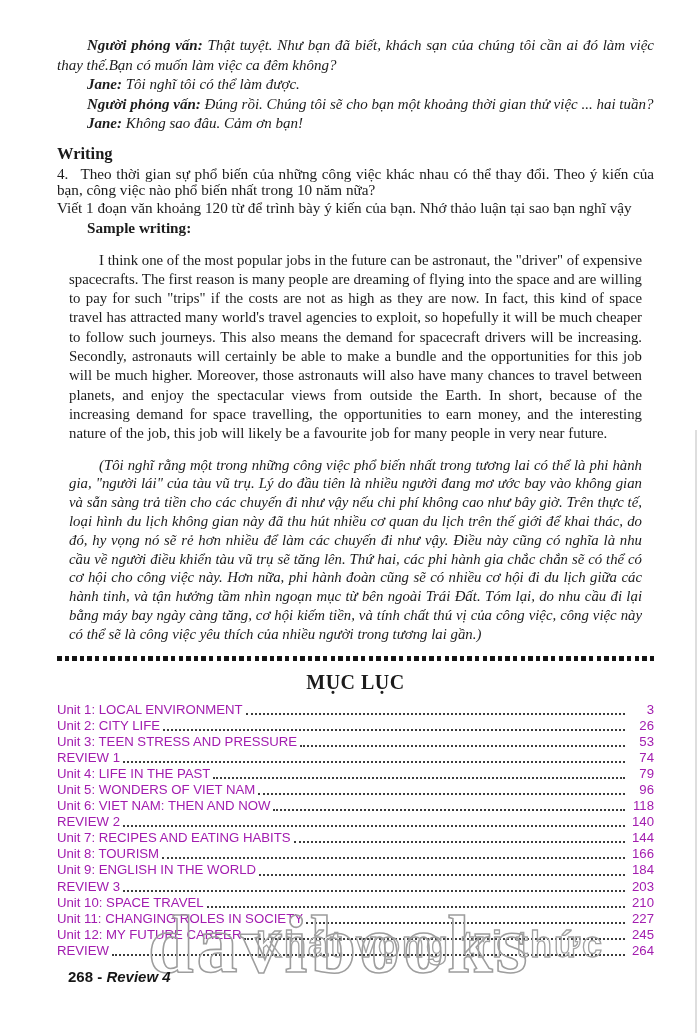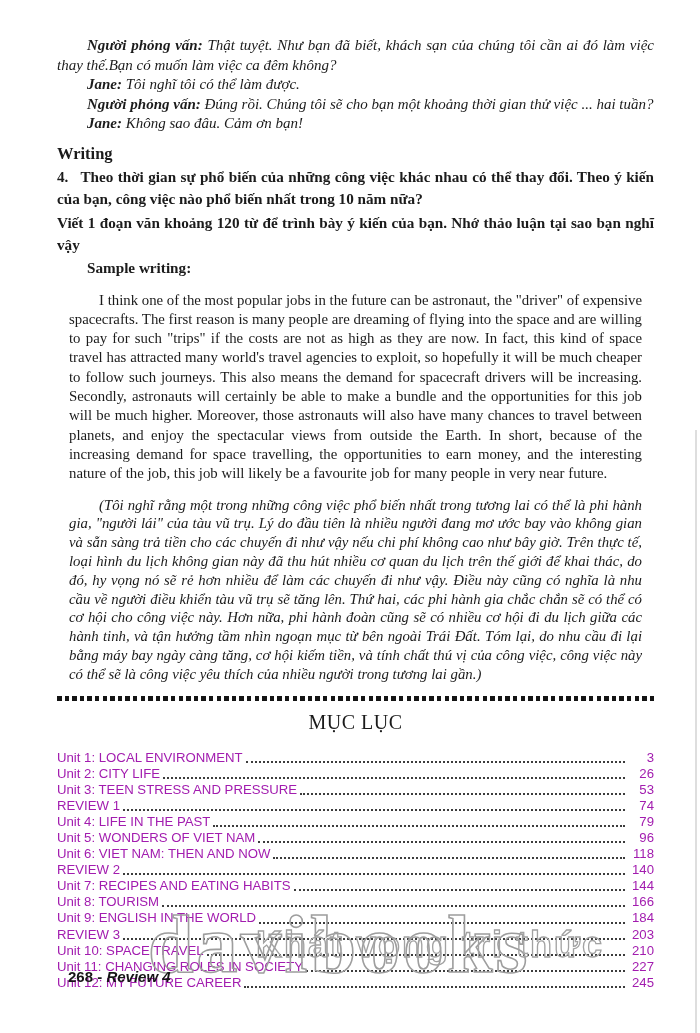--- a/index.html
+++ b/index.html
@@ -30,22 +30,22 @@
   
   .writing-heading {
     margin: 9px 0 2px 0;
     font-size: 16.5px;
     font-weight: bold;
     line-height: 21px;
   }
   .bold-par {
     margin: 2px 0 0 0;
     font-size: 15.2px;
-    font-weight: bold;
-    line-height: 22px;
+    font-weight: normal;
+    line-height: 16px;
     text-align: justify;
   }
   .qnum { margin-right: 12px; }
   .sample-label {
     margin: 2px 0 0 0;
     font-size: 15.2px;
     font-weight: bold;
     line-height: 20.6px;
     text-indent: 30px;
   }
@@ -61,24 +61,24 @@
     line-height: 18.8px;
   }
   
   .dotted-divider {
     height: 5px;
     margin: 6px 0 10px 0;
     background: repeating-linear-gradient(90deg, #141414 0 4.5px, transparent 4.5px 7.6px);
   }
   
   .toc-title {
-    margin: 10px 0 16px 0;
+    margin: 10px 0 8px 0;
     text-align: center;
     font-size: 20px;
-    font-weight: normal;
+    font-weight: bold;
     letter-spacing: 0.5px;
   }
   .toc { font-family: "Liberation Sans", sans-serif; }
   .toc-row {
     display: flex;
     align-items: flex-end;
     font-size: 13.2px;
     line-height: 16.1px;
     color: #a21caf;
   }
@@ -254,20 +254,25 @@
     <span class="toc-leader"></span>
     <span class="toc-page">227</span>
   </div>
 
   <div class="toc-row">
     <span class="toc-label">Unit 12: MY FUTURE CAREER</span>
     <span class="toc-leader"></span>
     <span class="toc-page">245</span>
   </div>
 
+  <div class="toc-row">
+    <span class="toc-label">REVIEW</span>
+    <span class="toc-leader"></span>
+    <span class="toc-page">264</span>
+  </div>
 </div>
   </div>
 
   <div class="watermark-brand">davibooks</div>
   <div class="watermark-slogan">Khát vọng tri thức</div>
 
   <div class="footer"><span>268</span><span> - </span><span class="review">Review 4</span></div>
 
   <div class="edge-artifact"></div>
 </div>

